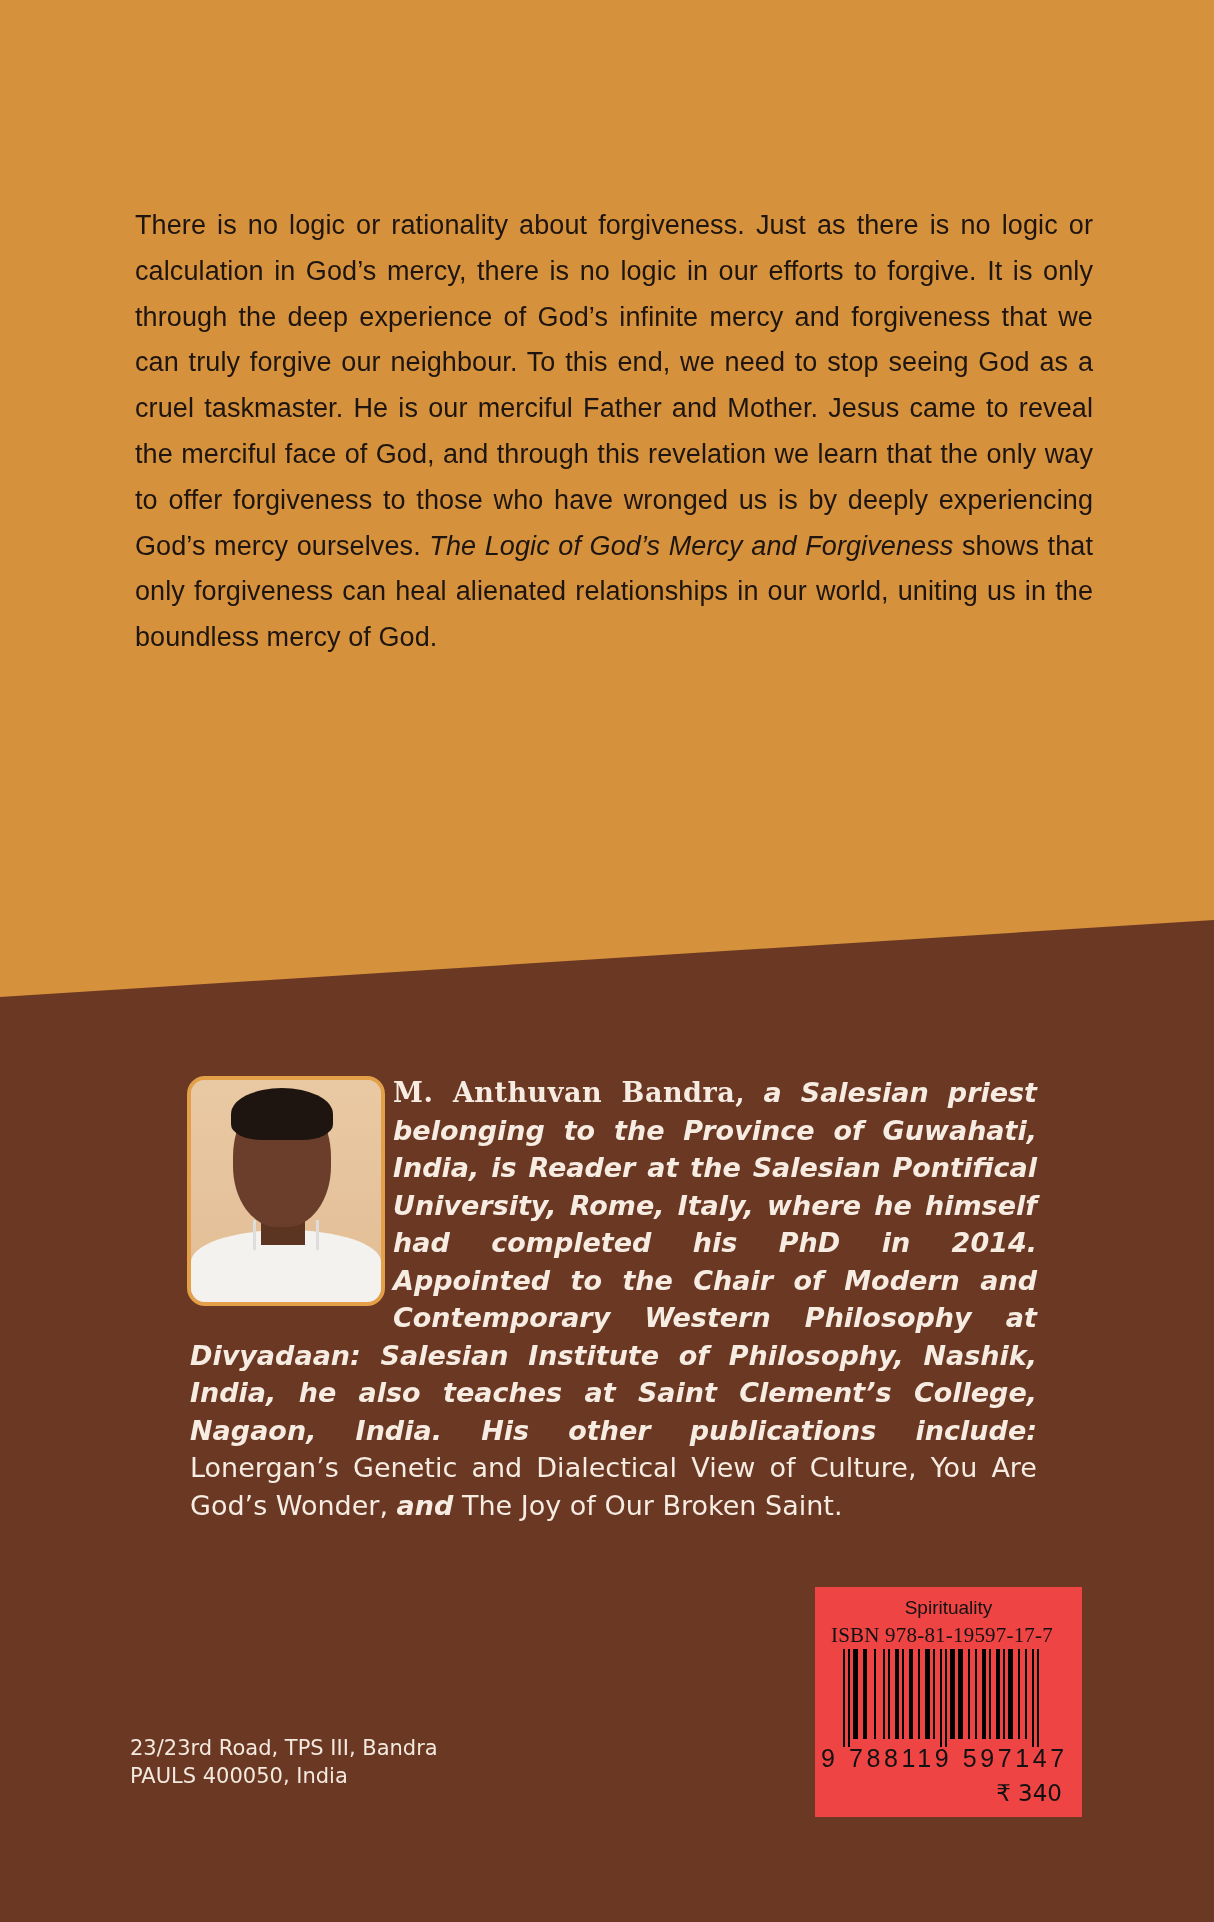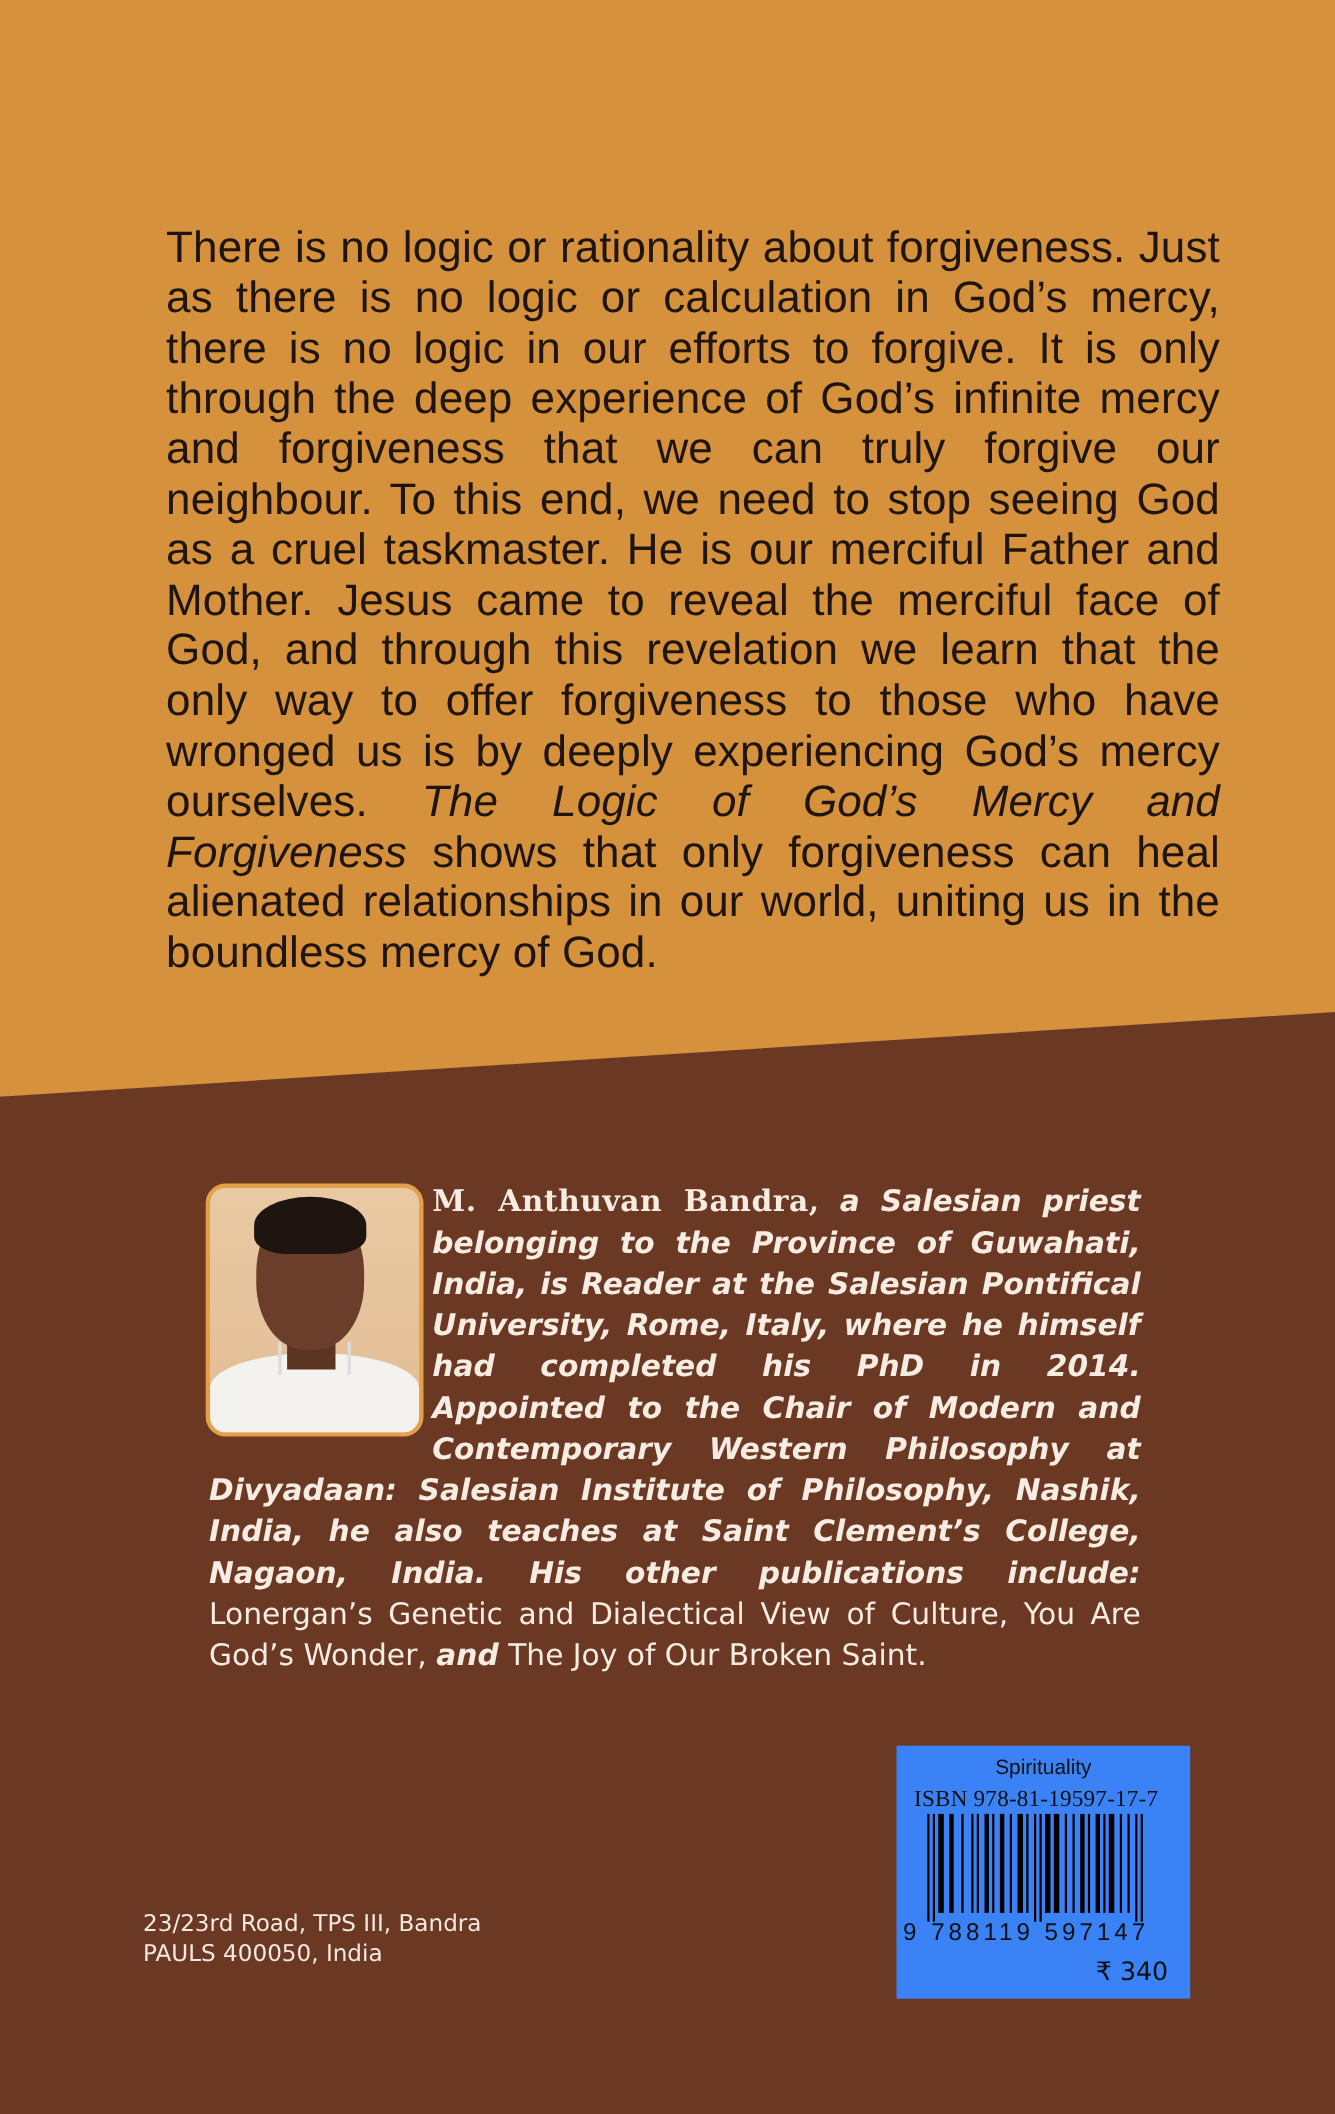--- a/index.html
+++ b/index.html
@@ -1,46 +1,46 @@
 <!DOCTYPE html>
 <html><head>
 <meta charset="utf-8">
 <style>
   html,body{margin:0;padding:0;}
   body{width:1214px;height:1922px;position:relative;overflow:hidden;background:#6b3824;font-family:"DejaVu Serif",serif;}
   .bg-orange{position:absolute;left:0;top:0;width:1214px;height:1922px;background:#d5913b;
     clip-path:polygon(0 0,1214px 0,1214px 920px,0 997px);}
-  .blurb{position:absolute;left:151px;top:203px;width:958px;color:#1e1510;
-    font-family:"Liberation Sans","DejaVu Sans",sans-serif;font-size:40px;line-height:45.8px;
+  .blurb{position:absolute;left:135px;top:203px;width:958px;color:#1e1510;
+    font-family:"Liberation Sans","DejaVu Sans",sans-serif;font-size:27px;line-height:45.8px;
     text-align:justify;text-align-last:left;letter-spacing:0.1px;}
   .blurb i{font-style:italic;}
   .photo{position:absolute;left:187px;top:1076px;width:190px;height:222px;border:4px solid #e3a049;
     border-radius:18px;overflow:hidden;background:#e8c6a0;box-sizing:content-box;}
   .photo .wall{position:absolute;inset:0;background:linear-gradient(180deg,#e9c9a3,#e2bd95);}
   .photo .head{position:absolute;left:42px;top:12px;width:98px;height:135px;border-radius:48% 48% 45% 45%;background:#6a3e2a;}
   .photo .hair{position:absolute;left:40px;top:8px;width:102px;height:52px;border-radius:50% 50% 30% 30%;background:#1f1510;}
   .photo .neck{position:absolute;left:70px;top:135px;width:44px;height:30px;background:#5c3422;}
   .photo .shirt{position:absolute;left:0;top:150px;width:190px;height:80px;background:#f3f2ef;border-radius:50% 50% 0 0/40% 40% 0 0;}
   .photo .collar{position:absolute;left:62px;top:140px;width:60px;height:30px;border-left:3px solid #ddd;border-right:3px solid #ddd;}
   .bio{position:absolute;left:190px;top:1074px;width:847px;color:#f6ece2;
     font-family:"DejaVu Sans",sans-serif;font-size:27px;line-height:37.5px;text-align:justify;}
   .bio .float{float:left;width:203px;height:232px;}
   .bio b{font-weight:bold;font-style:normal;font-family:"DejaVu Serif",serif;letter-spacing:0.5px;}
   .bio i{font-style:italic;font-weight:700;}
   .bio .up{font-style:normal;}
   .publisher{position:absolute;left:130px;top:1734px;color:#f3e9de;font-family:"DejaVu Sans",sans-serif;}
   .publisher .name{font-size:25px;line-height:32px;}
   .publisher .line{font-size:21px;line-height:28px;}
-  .barcode-box{position:absolute;left:815px;top:1587px;width:267px;height:230px;background:#3b82f6;}
+  .barcode-box{position:absolute;left:815px;top:1587px;width:267px;height:230px;background:#ef4444;}
   .bc-cat{position:absolute;left:0;width:267px;top:10px;text-align:center;font-family:"Liberation Sans",sans-serif;font-size:19px;color:#111;}
   .bc-isbn{position:absolute;left:16px;top:36px;font-family:"Liberation Serif",serif;font-size:21px;color:#111;letter-spacing:0.2px;}
   .bc-bars{position:absolute;left:26px;top:62px;width:230px;height:95px;display:flex;align-items:flex-start;}
   .bc-bars span{display:block;background:#000;height:90px;margin-right:3px;}
   .bc-bars span.g{height:98px;}
-  .bc-num{position:absolute;left:6px;top:157px;font-family:"Liberation Sans",sans-serif;font-size:22px;color:#111;letter-spacing:3.6px;}
+  .bc-num{position:absolute;left:6px;top:157px;font-family:"Liberation Sans",sans-serif;font-size:25px;color:#111;letter-spacing:3.6px;}
   .bc-price{position:absolute;right:20px;top:193px;font-family:"DejaVu Sans",sans-serif;font-size:23px;color:#111;}
 </style>
 </head>
 <body>
 
 <div class="bg-orange"></div>
 
 <div class="blurb">
   <span>There is no logic or rationality about forgiveness. Just as there is no logic or calculation in God’s mercy, there is no logic in our efforts to forgive. It is only through the deep experience of God’s infinite mercy and forgiveness that we can truly forgive our neighbour. To this end, we need to stop seeing God as a cruel taskmaster. He is our merciful Father and Mother. Jesus came to reveal the merciful face of God, and through this revelation we learn that the only way to offer forgiveness to those who have wronged us is by deeply experiencing God’s mercy ourselves.</span>
   <i>The Logic of God’s Mercy and Forgiveness</i>

